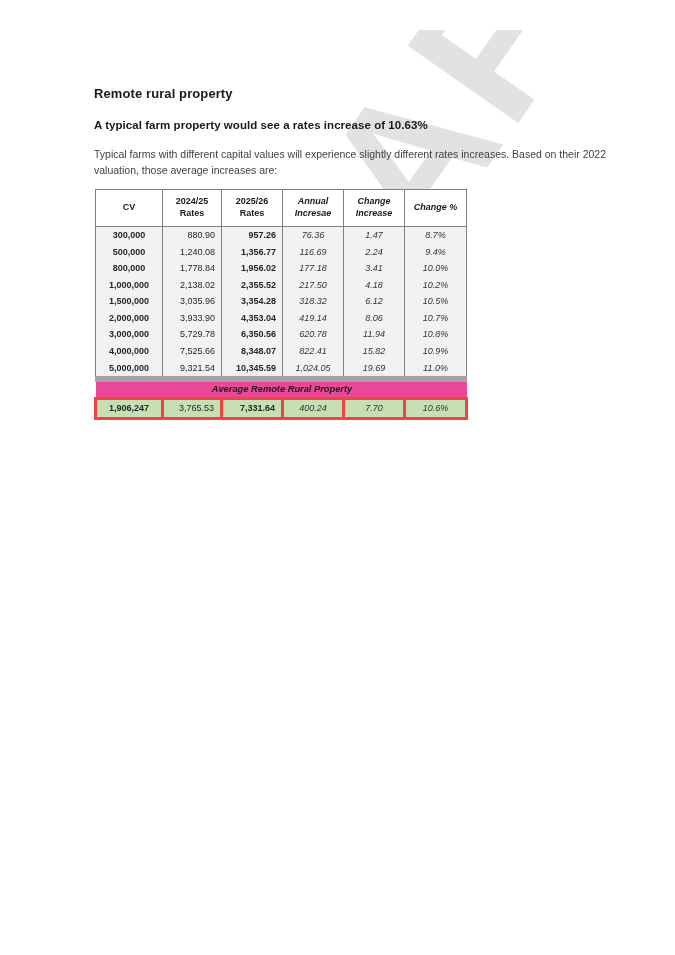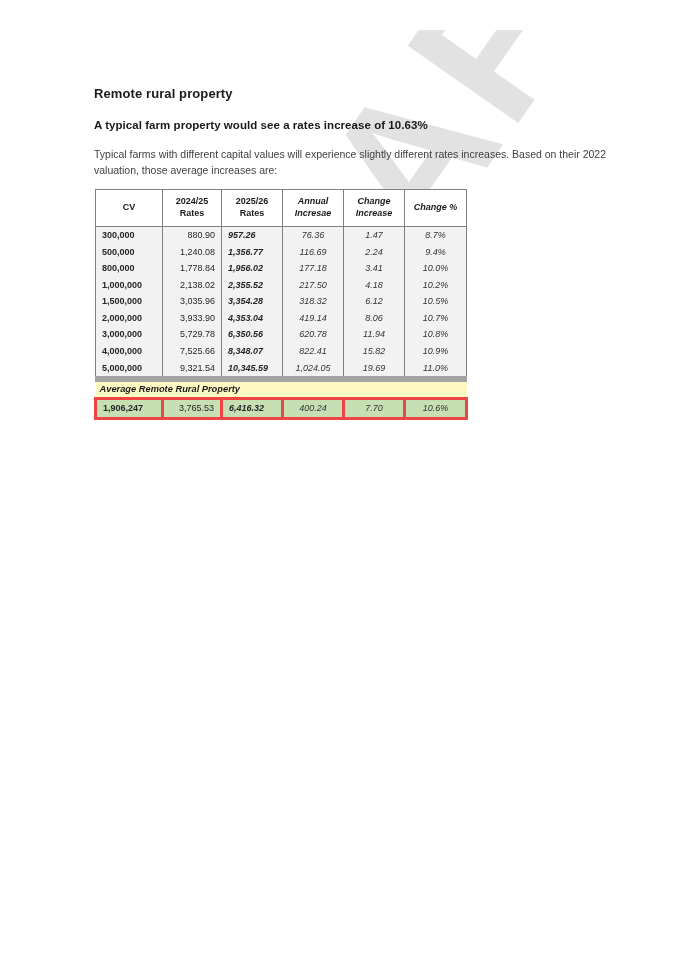--- a/index.html
+++ b/index.html
@@ -95,38 +95,38 @@
     border-top: none;
     border-bottom: none;
     height: 16.6px;
     padding: 0 6px;
     line-height: 16.6px;
     white-space: nowrap;
   }
   .rates-table tbody tr.last-data td {
     border-bottom: 6px solid #a3a3a3;
   }
-  td.cv-cell   { text-align: left; font-weight: bold; }
+  td.cv-cell   { text-align: center; font-weight: bold; }
   td.num-cell  { text-align: right; font-weight: normal; }
-  td.num-bold  { text-align: left; font-weight: bold; font-style: italic; }
+  td.num-bold  { text-align: right; font-weight: bold; }
   td.num-ital  { text-align: center; font-style: italic; color: #333333; }
   td.pct-cell  { text-align: center; font-style: italic; color: #333333; }
 
   
   tr.avg-label td {
-    background: #fef9c3;
+    background: #ec4899;
     border: none;
     height: 15px;
     line-height: 15px;
     padding: 0 2px 0 4px;
     font-size: 9.3px;
     font-weight: bold;
     font-style: italic;
     color: #1a1a1a;
-    text-align: left;
+    text-align: center;
     white-space: nowrap;
   }
 
   
   tr.avg-row td {
     background: #c6e0b4;
     border: 3px solid #ef4444;
     height: 17px;
     line-height: 17px;
     padding: 0 6px;
@@ -262,21 +262,21 @@
           <td class="pct-cell">11.0%</td>
         </tr>
 
         <tr class="avg-label">
           <td colspan="6">Average Remote Rural Property</td>
         </tr>
 
         <tr class="avg-row">
           <td class="cv-cell">1,906,247</td>
           <td class="num-cell">3,765.53</td>
-          <td class="num-bold">6,416.32</td>
+          <td class="num-bold">7,331.64</td>
           <td class="num-ital">400.24</td>
           <td class="num-ital">7.70</td>
           <td class="pct-cell">10.6%</td>
         </tr>
       </tbody>
     </table>
 
   </div>
 </div>
 

